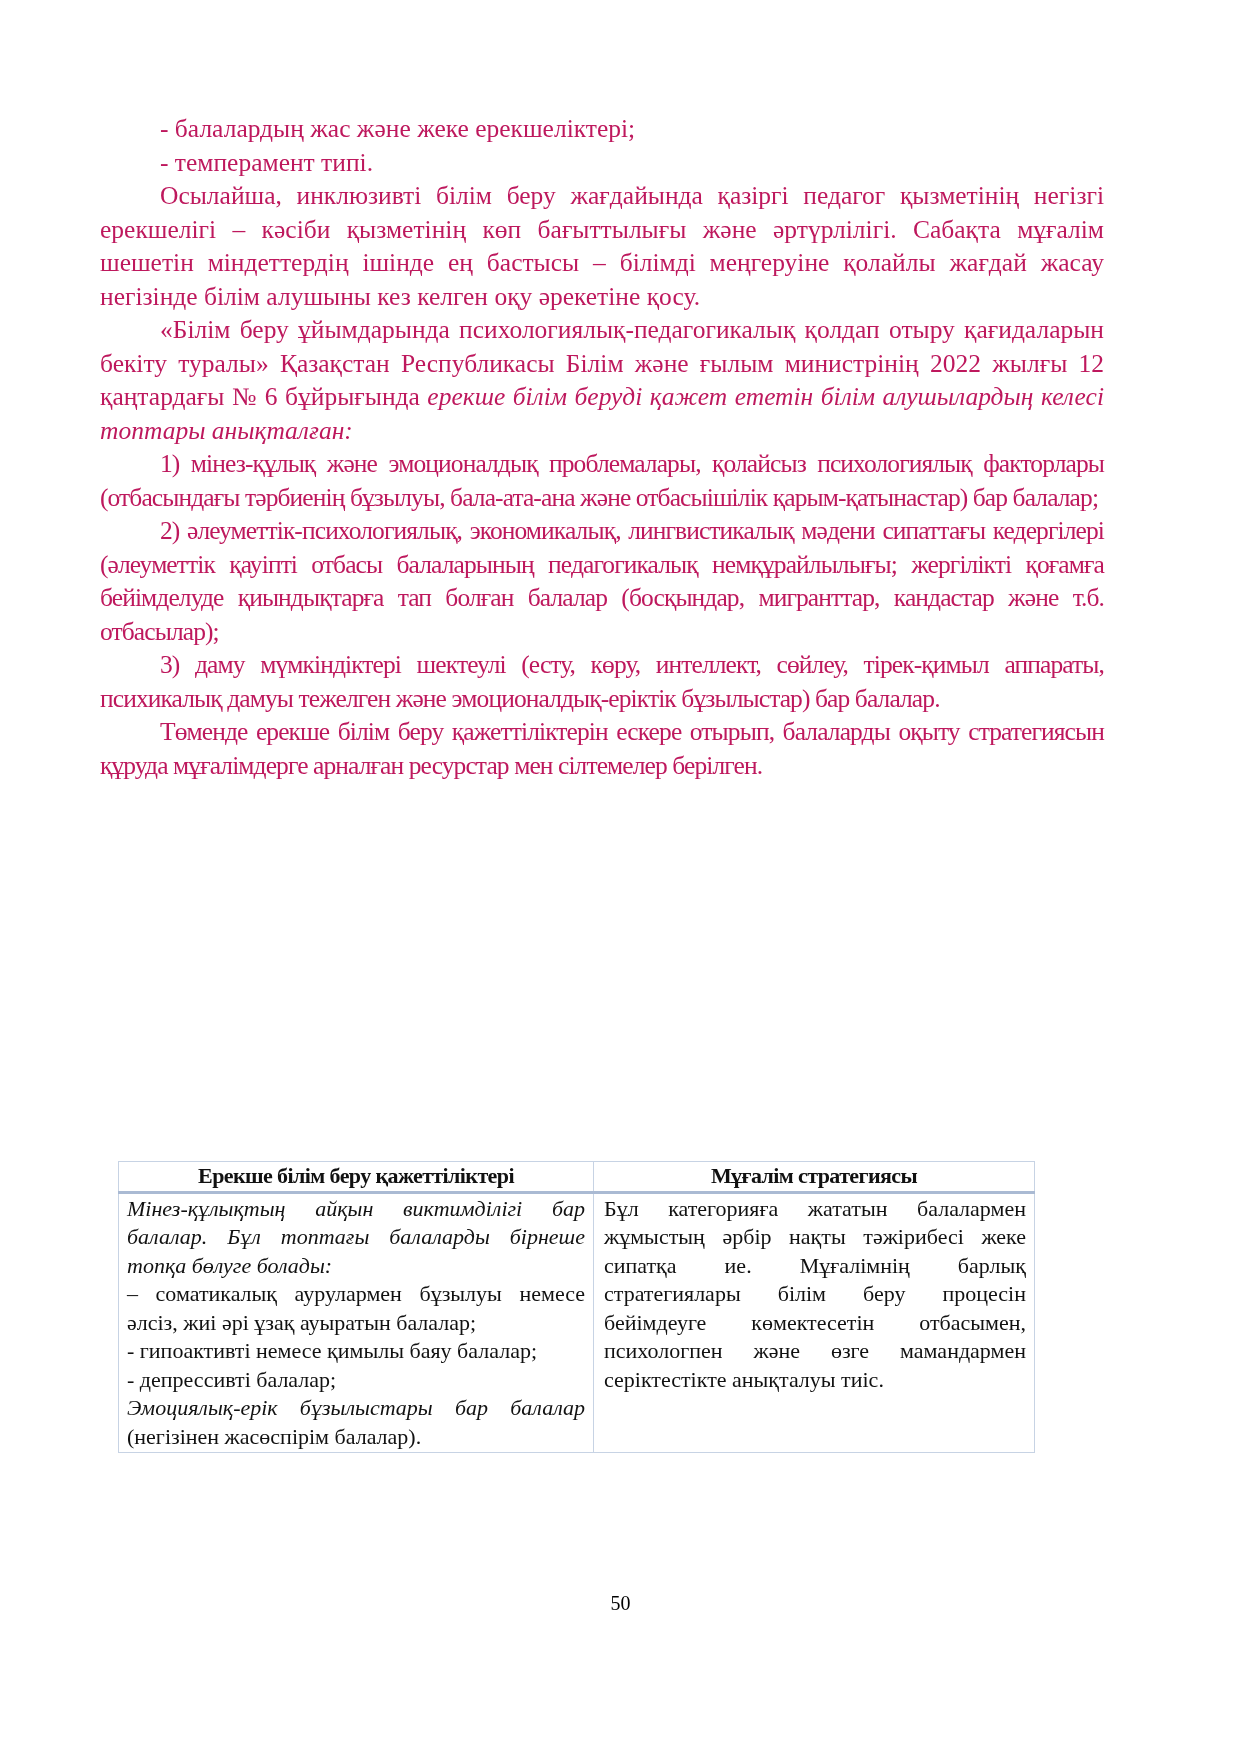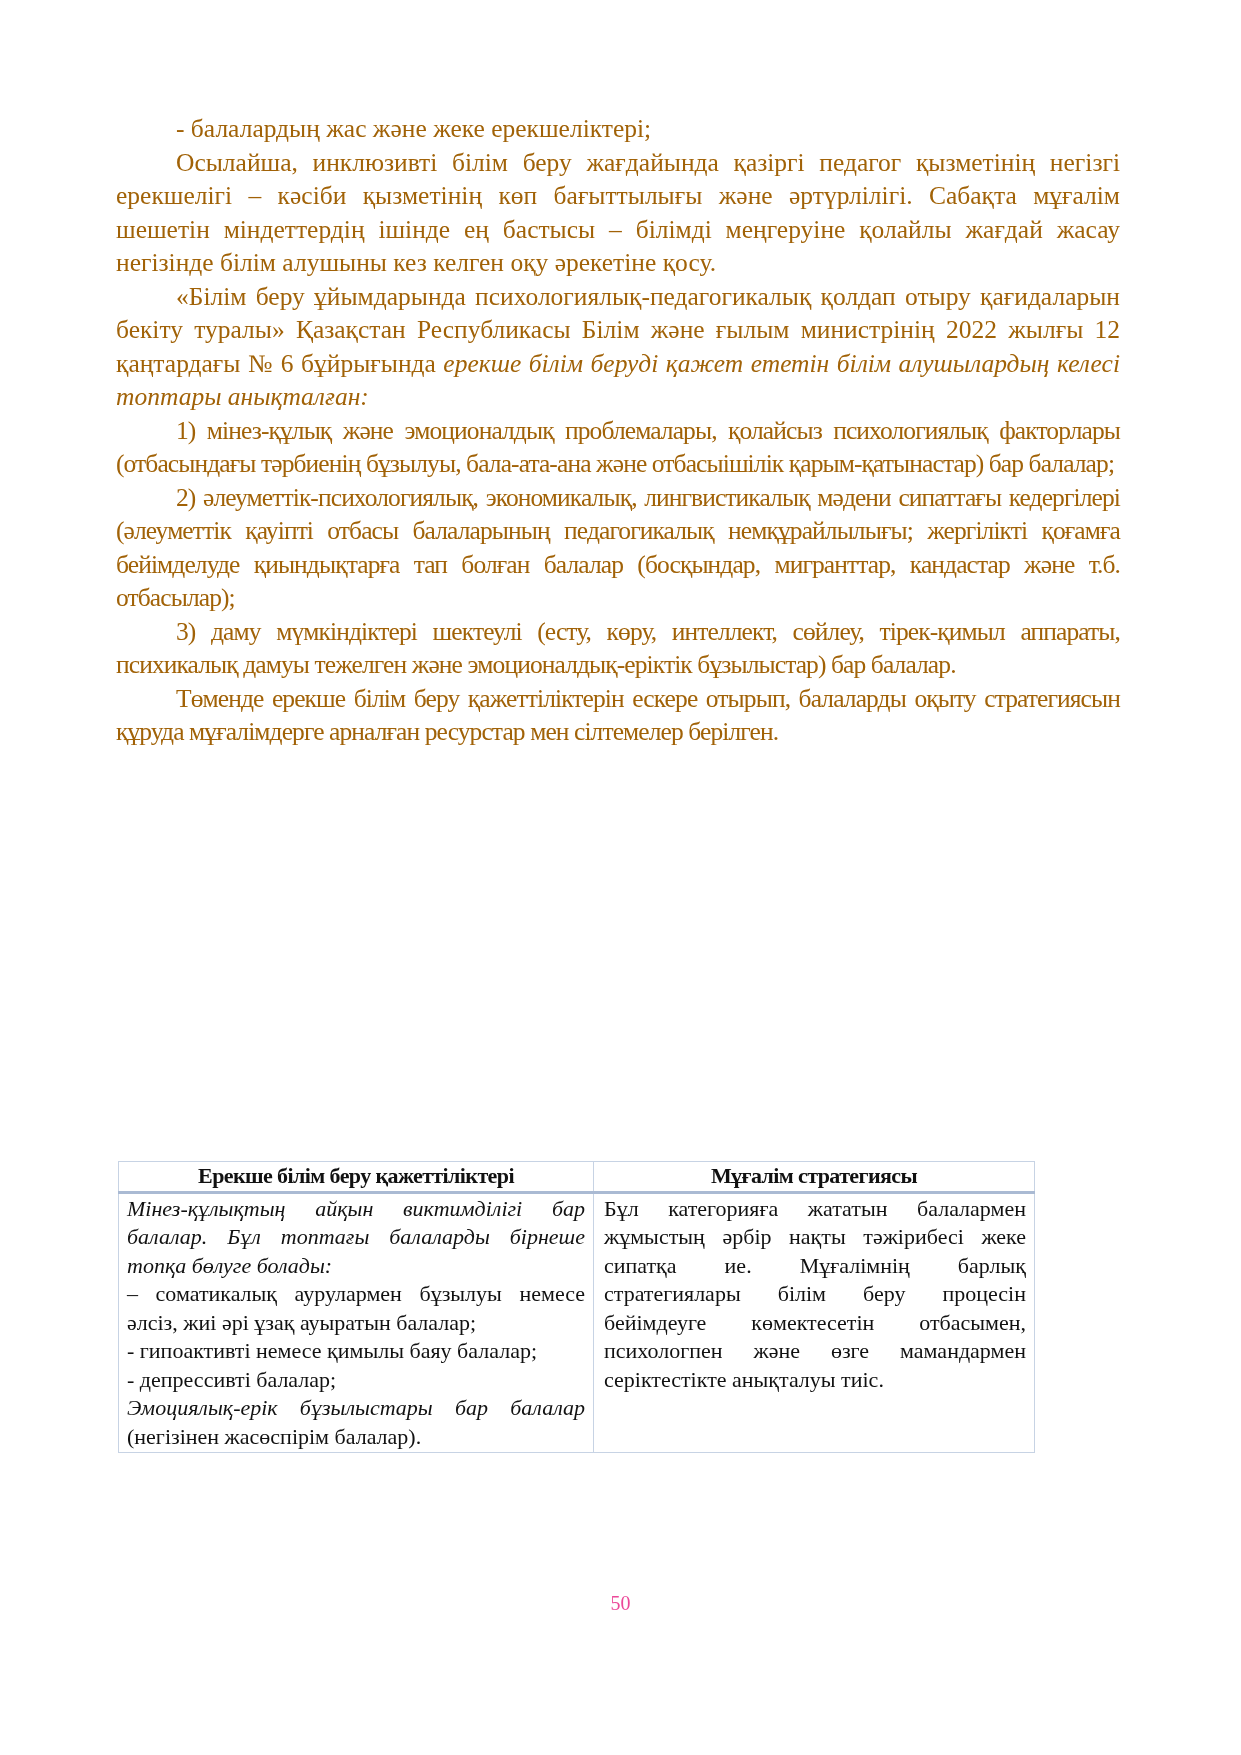--- a/index.html
+++ b/index.html
@@ -1,45 +1,46 @@
 <!DOCTYPE html>
 <html><head>
 <meta charset="utf-8">
 <style>
   html, body { margin: 0; padding: 0; background: #ffffff; }
   body { width: 1241px; height: 1755px; position: relative; overflow: hidden; }
   .page {
-    position: absolute; left: 116px; top: 112px; width: 1004px;
+    position: absolute; left: 100px; top: 112px; width: 1004px;
     font-family: "Liberation Serif", serif; font-size: 25.5px; line-height: 33.5px;
-    color: #a16207; text-align: justify;
+    color: #be185d; text-align: justify;
   }
   .p { margin: 0; }
   .ind { text-indent: 60px; }
   .cond { font-stretch: condensed; letter-spacing: -0.9px; }
   .it { font-style: italic; }
   table.t {
     position: absolute; left: 118px; top: 1161px; width: 917px;
     border-collapse: collapse; font-family: "Liberation Serif", serif;
     font-size: 22px; line-height: 28.5px; color: #111111;
   }
   table.t td, table.t th { border: 1.5px solid #c7d3e4; padding: 0 6px; vertical-align: top; }
   table.t th { font-weight: bold; text-align: center; font-size: 22px; letter-spacing: -0.6px; border-bottom: 3px solid #aabad3; }
   .sect { font-weight: bold; text-align: center; letter-spacing: -0.5px; padding: 2px 30px 0 30px !important; }
   .cell-l { width: 458px; text-align: justify; padding: 1px 8px 1px 8px !important; }
   .cell-r { text-align: justify; padding: 1px 8px 1px 10px !important; }
   .pagenum {
     position: absolute; left: 0; width: 1241px; top: 1592px; text-align: center;
-    font-family: "Liberation Serif", serif; font-size: 20px; color: #ec4899;
+    font-family: "Liberation Serif", serif; font-size: 20px; color: #000000;
   }
 </style>
 </head>
 <body>
 
 <div class="page">
   <p class="p ind">- балалардың жас және жеке ерекшеліктері;</p>
+  <p class="p ind">- темперамент типі.</p>
   <p class="p ind">Осылайша, инклюзивті білім беру жағдайында қазіргі педагог қызметінің негізгі ерекшелігі – кәсіби қызметінің көп бағыттылығы және әртүрлілігі. Сабақта мұғалім шешетін міндеттердің ішінде ең бастысы – білімді меңгеруіне қолайлы жағдай жасау негізінде білім алушыны кез келген оқу әрекетіне қосу.</p>
   <p class="p ind"><span>«Білім беру ұйымдарында психологиялық-педагогикалық қолдап отыру қағидаларын бекіту туралы» Қазақстан Республикасы Білім және ғылым министрінің 2022 жылғы 12 қаңтардағы № 6 бұйрығында </span><span class="it">ерекше білім беруді қажет ететін білім алушылардың келесі топтары анықталған:</span></p>
   <p class="p ind cond">1) мінез-құлық және эмоционалдық проблемалары, қолайсыз психологиялық факторлары (отбасындағы тәрбиенің бұзылуы, бала-ата-ана және отбасыішілік қарым-қатынастар) бар балалар;</p>
   <p class="p ind cond">2) әлеуметтік-психологиялық, экономикалық, лингвистикалық мәдени сипаттағы кедергілері (әлеуметтік қауіпті отбасы балаларының педагогикалық немқұрайлылығы; жергілікті қоғамға бейімделуде қиындықтарға тап болған балалар (босқындар, мигранттар, кандастар және т.б. отбасылар);</p>
   <p class="p ind cond">3) даму мүмкіндіктері шектеулі (есту, көру, интеллект, сөйлеу, тірек-қимыл аппараты, психикалық дамуы тежелген және эмоционалдық-еріктік бұзылыстар) бар балалар.</p>
   <p class="p ind cond">Төменде ерекше білім беру қажеттіліктерін ескере отырып, балаларды оқыту стратегиясын құруда мұғалімдерге арналған ресурстар мен сілтемелер берілген.</p>
 </div>
 
 <table class="t">
   <tbody>

